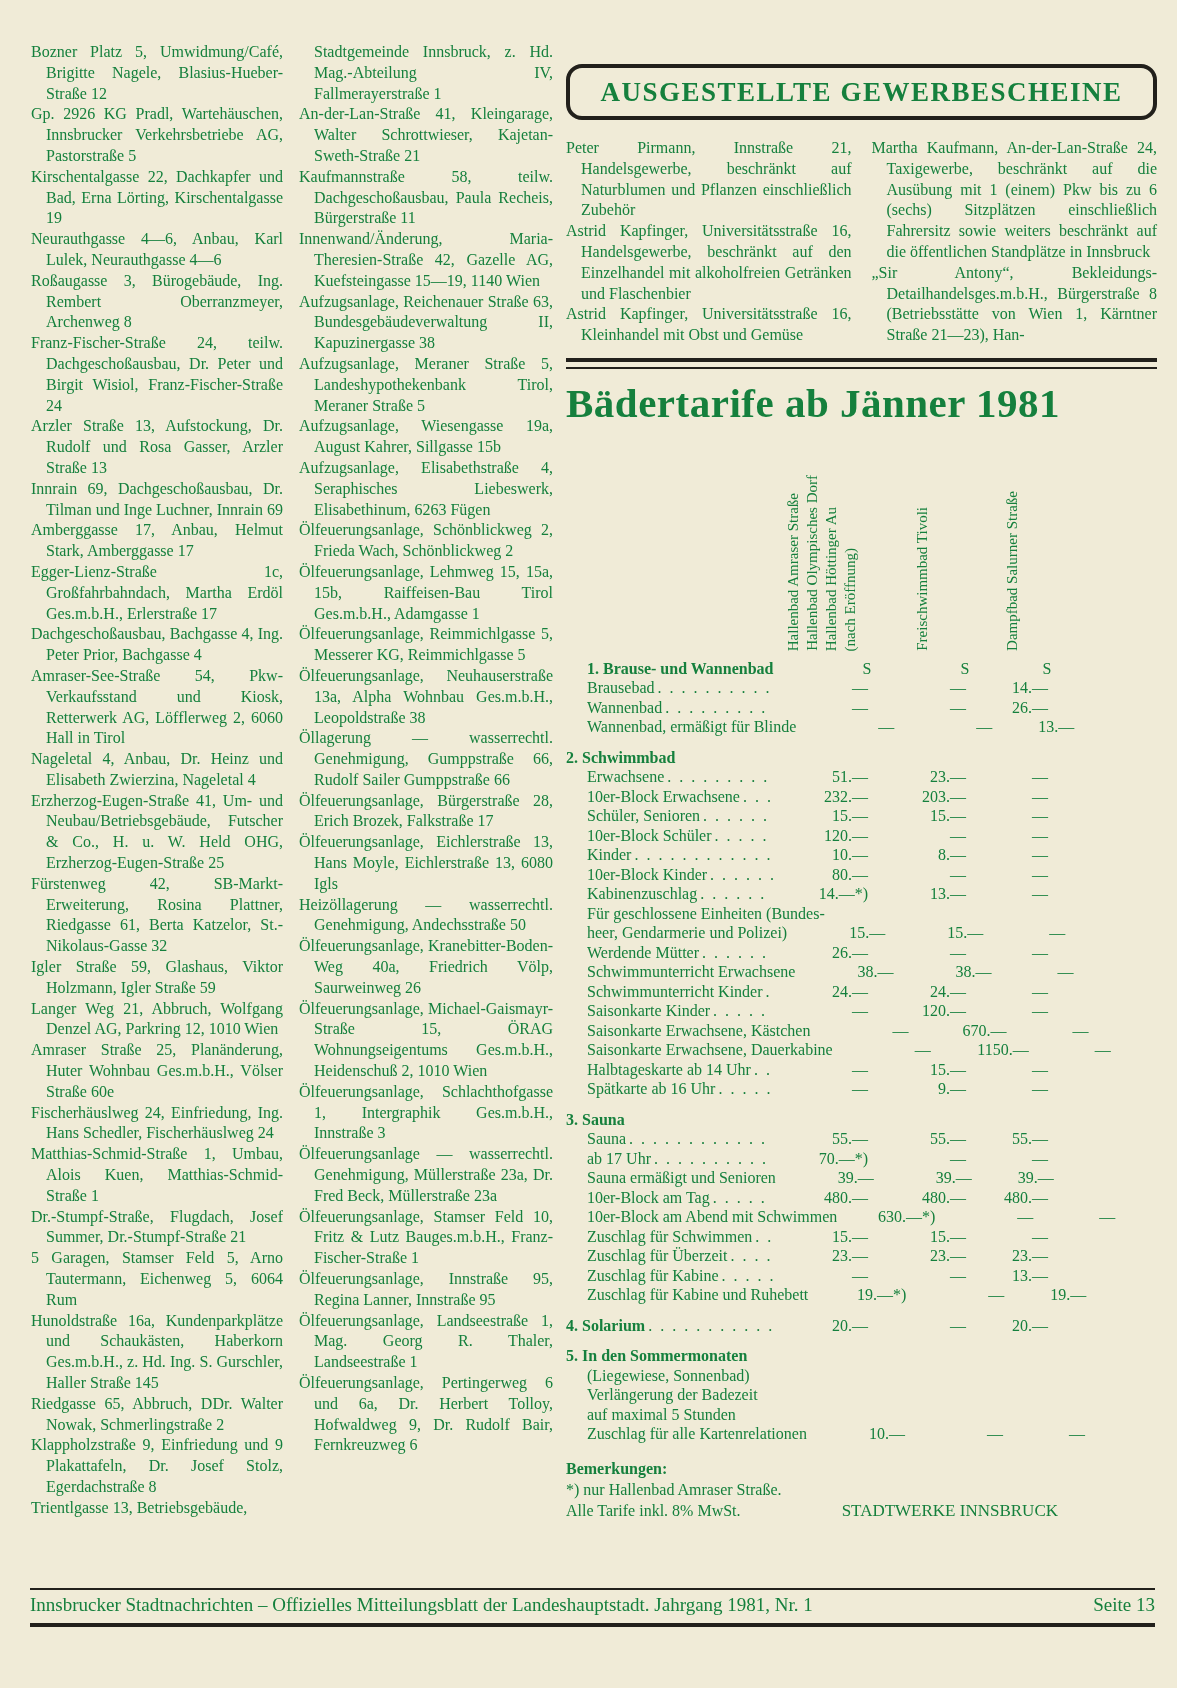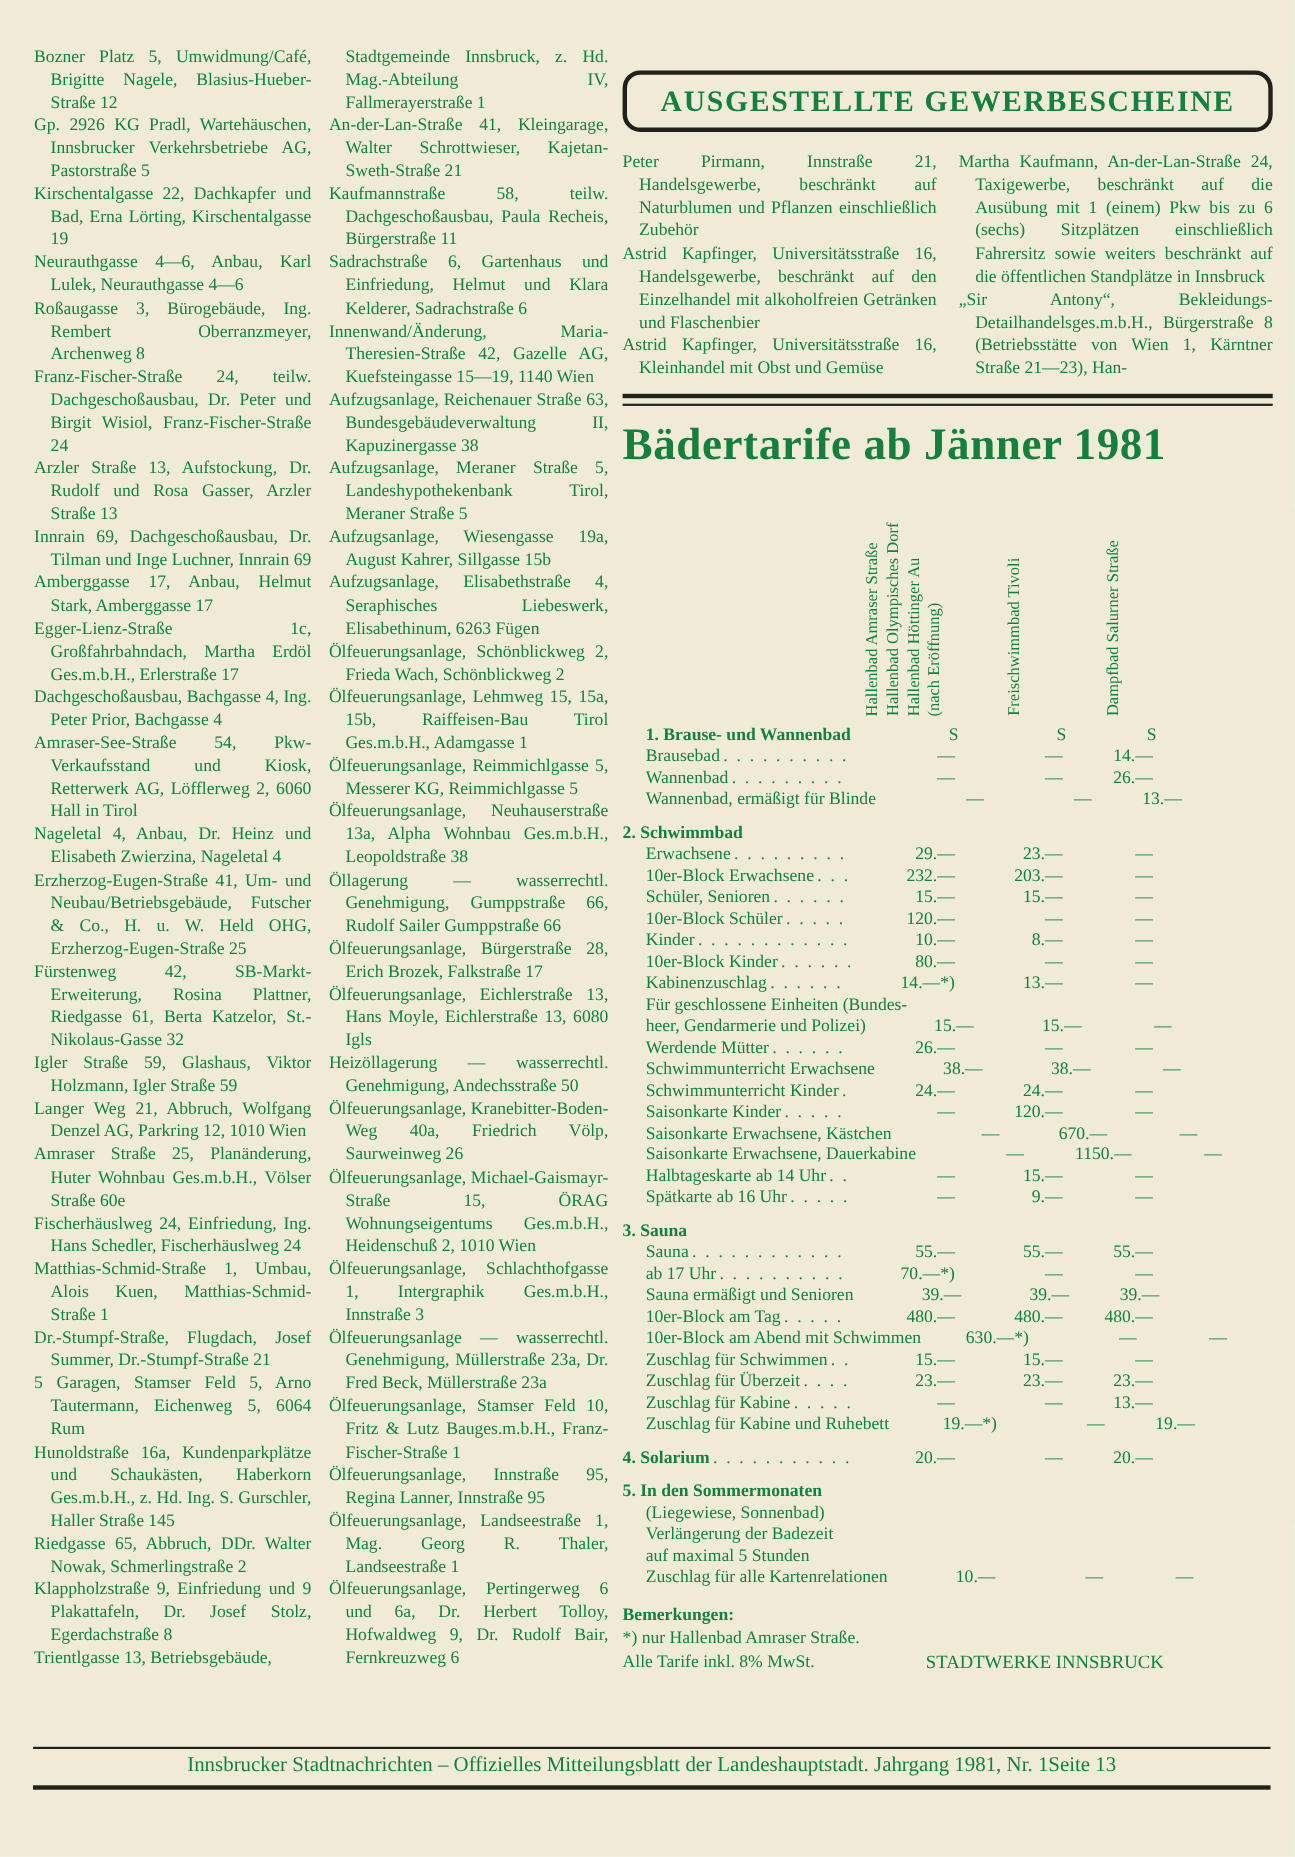--- a/index.html
+++ b/index.html
@@ -39,21 +39,21 @@
   .t-cell{flex:0 0 auto;text-align:right;padding-right:10px;}
   .c1{width:92px;} .c2{width:88px;} .c3{width:72px;}
   
   .bem{margin-top:14px;width:492px;font-size:16px;line-height:21px;}
   .bem-head{font-weight:bold;}
   .bem-row{display:flex;}
   .bem-sig{margin-left:auto;font-size:17px;}
   
   .footer{position:absolute;left:30px;right:22px;top:1588px;border-top:2px solid #22201b;
           border-bottom:4px solid #22201b;padding:4px 0 7px;}
-  .footer-row{display:flex;justify-content:center;font-size:19px;}
+  .footer-row{display:flex;justify-content:space-between;font-size:19px;}
 </style>
 </head>
 <body>
 
 <div class="page">
 
   <div class="news-col col-1">
 
   <p class="entry" data-cont="0">Bozner Platz 5, Umwidmung/Café, Brigitte Nagele, Blasius-Hueber-Straße 12</p>
       <p class="entry" data-cont="0">Gp. 2926 KG Pradl, Wartehäuschen, Innsbrucker Verkehrsbetriebe AG, Pastorstraße 5</p>
@@ -81,21 +81,20 @@
       <p class="entry" data-cont="0">Riedgasse 65, Abbruch, DDr. Walter Nowak, Schmerlingstraße 2</p>
       <p class="entry" data-cont="0">Klappholzstraße 9, Einfriedung und 9 Plakattafeln, Dr. Josef Stolz, Egerdachstraße 8</p>
       <p class="entry" data-cont="0">Trientlgasse 13, Betriebsgebäude,</p>
     </div>
 
   <div class="news-col col-2">
 
   <p class="entry" data-cont="1">Stadtgemeinde Innsbruck, z. Hd. Mag.-Abteilung IV, Fallmerayerstraße 1</p>
       <p class="entry" data-cont="0">An-der-Lan-Straße 41, Kleingarage, Walter Schrottwieser, Kajetan-Sweth-Straße 21</p>
       <p class="entry" data-cont="0">Kaufmannstraße 58, teilw. Dachgeschoßausbau, Paula Recheis, Bürgerstraße 11</p>
-      <p class="entry" data-cont="0">Sadrachstraße 6, Gartenhaus und Einfriedung, Helmut und Klara Kelderer, Sadrachstraße 6</p>
       <p class="entry" data-cont="0">Innenwand/Änderung, Maria-Theresien-Straße 42, Gazelle AG, Kuefsteingasse 15—19, 1140 Wien</p>
       <p class="entry" data-cont="0">Aufzugsanlage, Reichenauer Straße 63, Bundesgebäudeverwaltung II, Kapuzinergasse 38</p>
       <p class="entry" data-cont="0">Aufzugsanlage, Meraner Straße 5, Landeshypothekenbank Tirol, Meraner Straße 5</p>
       <p class="entry" data-cont="0">Aufzugsanlage, Wiesengasse 19a, August Kahrer, Sillgasse 15b</p>
       <p class="entry" data-cont="0">Aufzugsanlage, Elisabethstraße 4, Seraphisches Liebeswerk, Elisabethinum, 6263 Fügen</p>
       <p class="entry" data-cont="0">Ölfeuerungsanlage, Schönblickweg 2, Frieda Wach, Schönblickweg 2</p>
       <p class="entry" data-cont="0">Ölfeuerungsanlage, Lehmweg 15, 15a, 15b, Raiffeisen-Bau Tirol Ges.m.b.H., Adamgasse 1</p>
       <p class="entry" data-cont="0">Ölfeuerungsanlage, Reimmichlgasse 5, Messerer KG, Reimmichlgasse 5</p>
       <p class="entry" data-cont="0">Ölfeuerungsanlage, Neuhauserstraße 13a, Alpha Wohnbau Ges.m.b.H., Leopoldstraße 38</p>
       <p class="entry" data-cont="0">Öllagerung — wasserrechtl. Genehmigung, Gumppstraße 66, Rudolf Sailer Gumppstraße 66</p>
@@ -187,21 +186,21 @@
           <div class="t-line" data-b="1" data-ind="0" data-dots="0" data-gap="1">
           <span class="t-label">2. Schwimmbad</span>
           <span class="t-dots"></span>
           <span class="t-cell c1"></span>
           <span class="t-cell c2"></span>
           <span class="t-cell c3"></span>
         </div>
           <div class="t-line" data-b="0" data-ind="1" data-dots="1" data-gap="0">
           <span class="t-label">Erwachsene</span>
           <span class="t-dots"></span>
-          <span class="t-cell c1">29.—</span>
+          <span class="t-cell c1">51.—</span>
           <span class="t-cell c2">23.—</span>
           <span class="t-cell c3">—</span>
         </div>
           <div class="t-line" data-b="0" data-ind="1" data-dots="1" data-gap="0">
           <span class="t-label">10er-Block Erwachsene</span>
           <span class="t-dots"></span>
           <span class="t-cell c1">232.—</span>
           <span class="t-cell c2">203.—</span>
           <span class="t-cell c3">—</span>
         </div>

